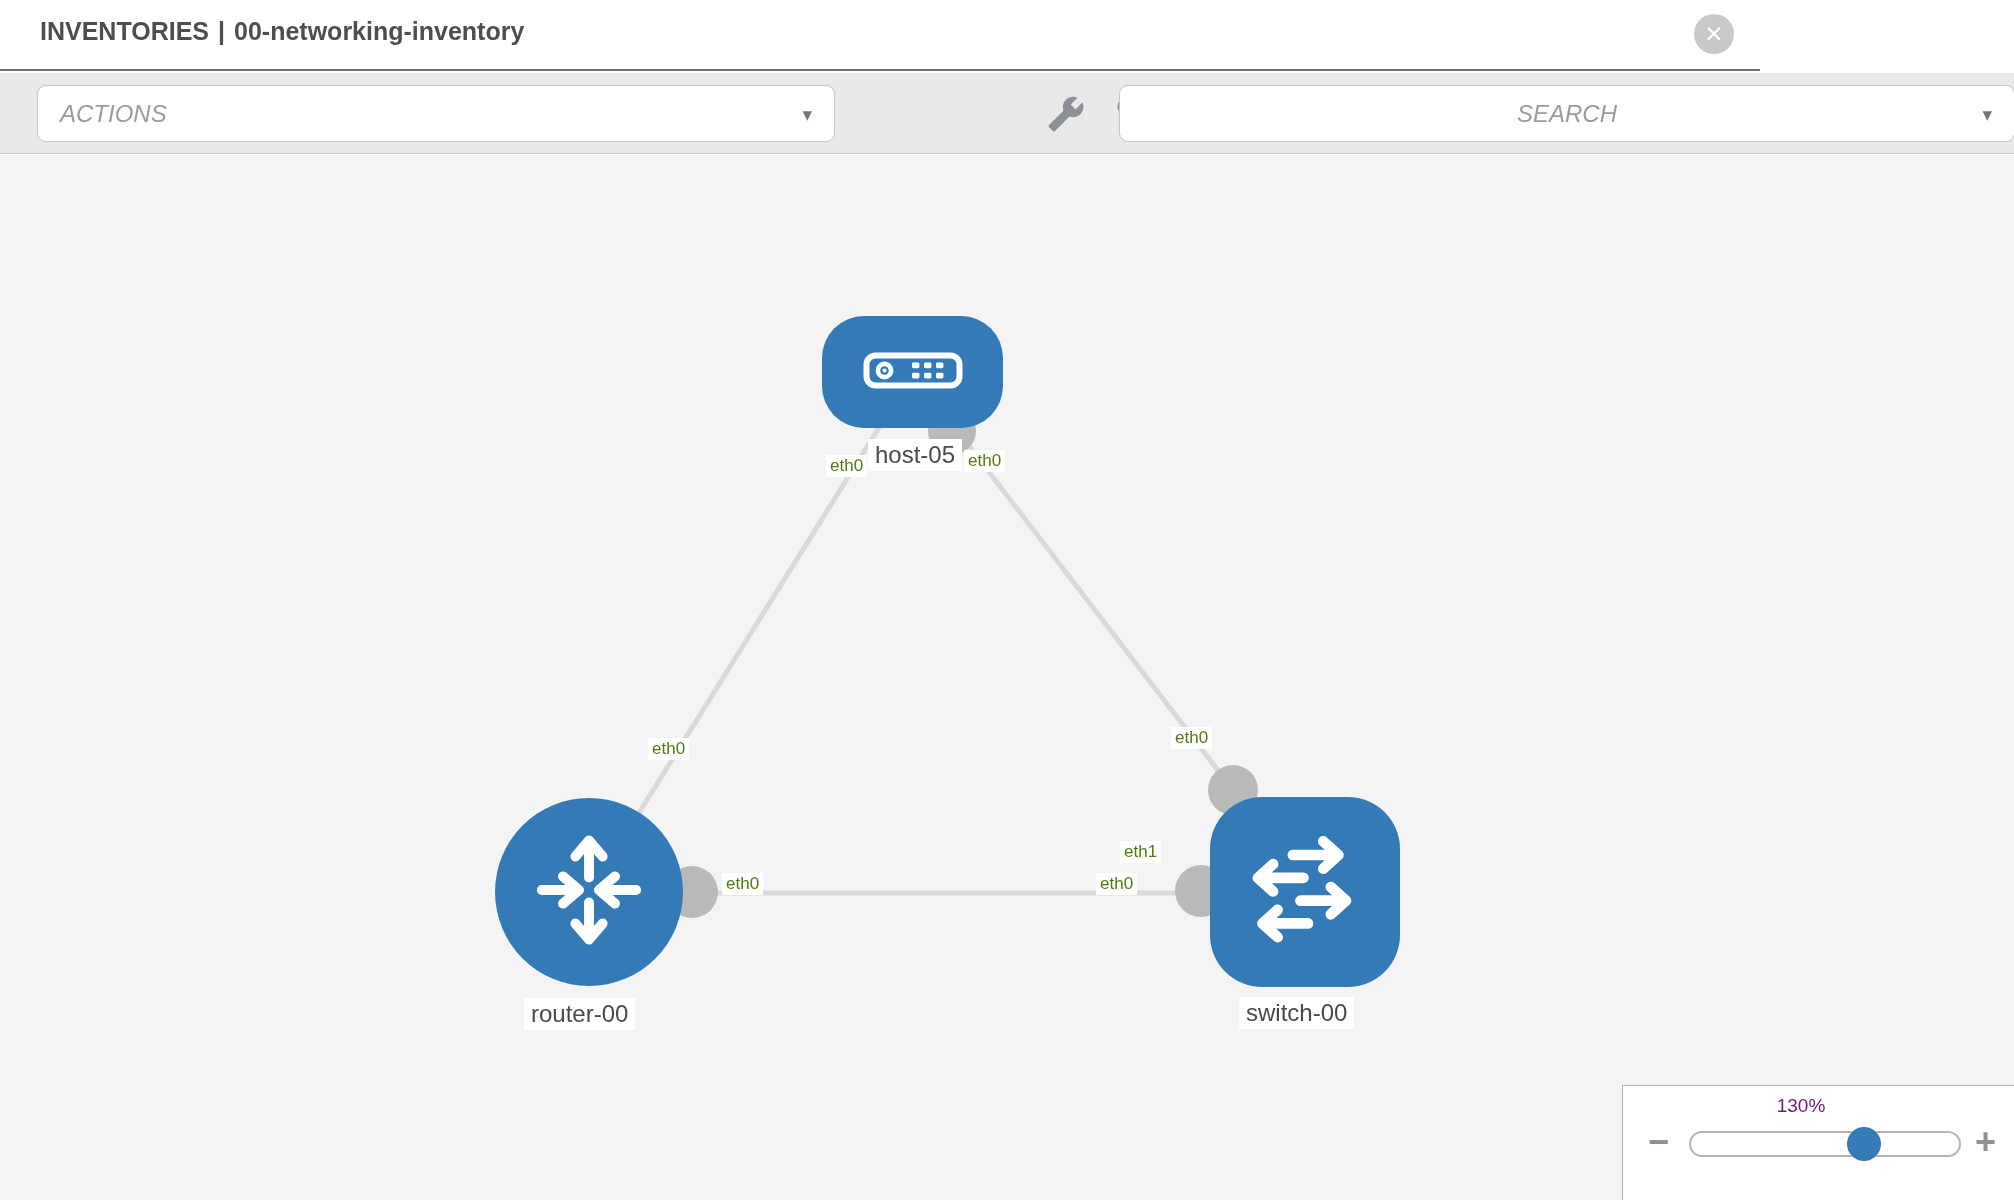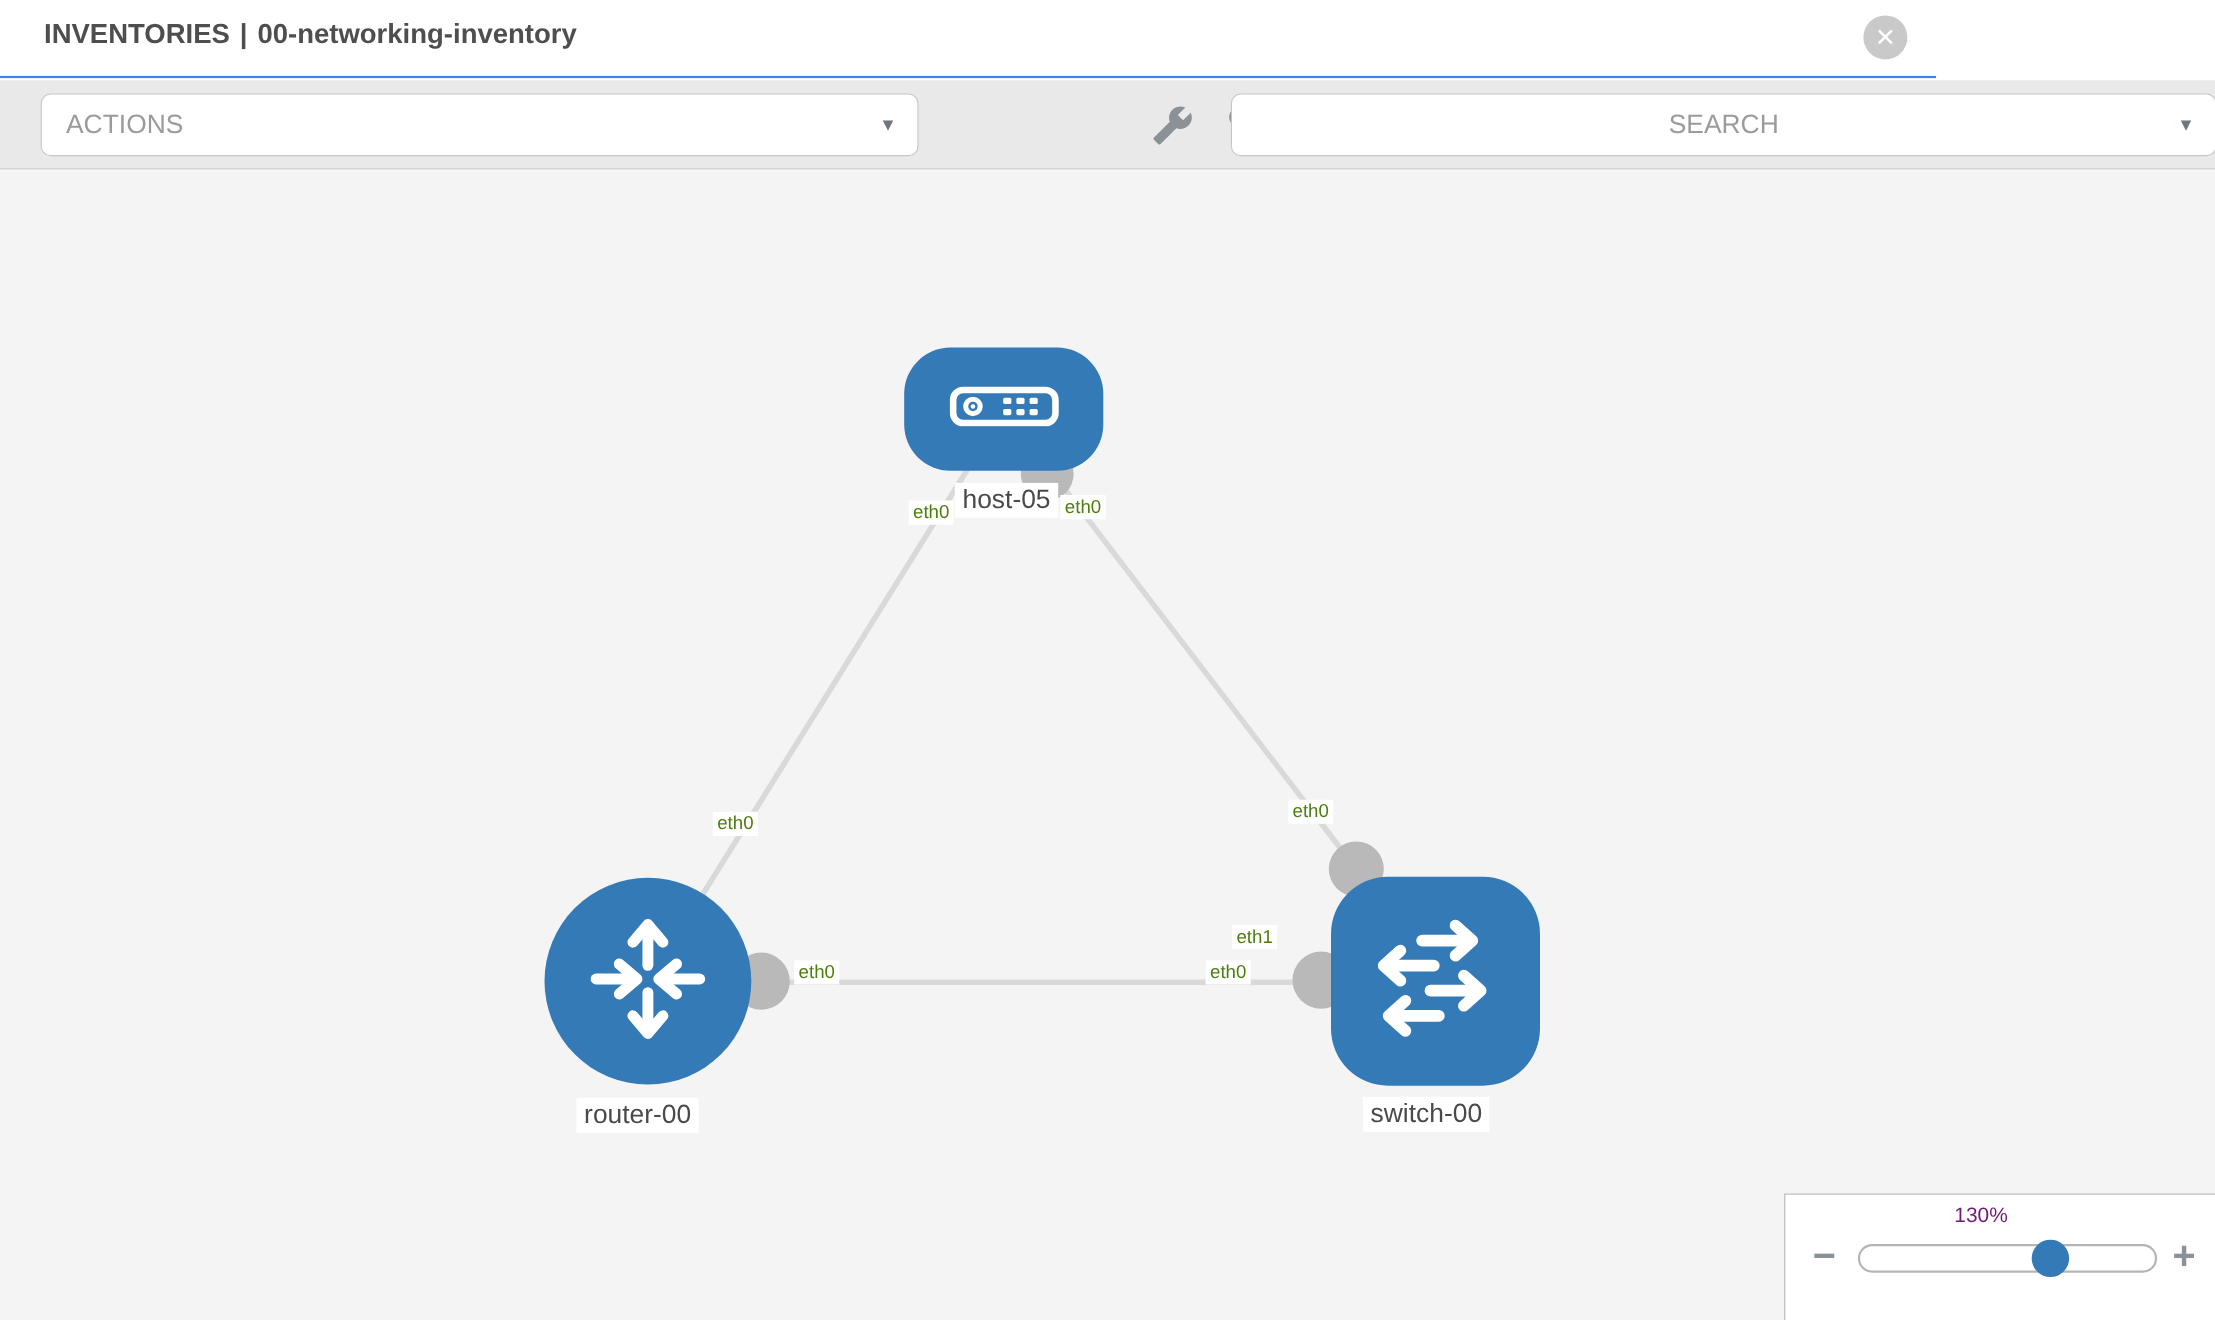--- a/index.html
+++ b/index.html
@@ -7,21 +7,21 @@
   body {
     position:relative;
     font-family:"Liberation Sans","DejaVu Sans",sans-serif;
     background:#ffffff;
     overflow:hidden;
   }
 
   
   .titlebar {
     position:absolute; left:0; top:0; width:1760px; height:71px;
-    background:#ffffff; border-bottom:2px solid #3b82f6;
+    background:#ffffff; border-bottom:2px solid #737373;
   }
   .page-title {
     position:absolute; left:40px; top:17px;
     font-size:25px; font-weight:bold; color:#4e4e4e; white-space:nowrap;
   }
   .page-title .sep { margin:0 9px; }
   .close-btn {
     position:absolute; right:26px; top:14px; width:40px; height:40px;
     border-radius:50%; background:#c9c9c9; color:#ffffff;
     font-size:23px; font-weight:bold; line-height:40px; text-align:center;
@@ -30,21 +30,21 @@
 
   
   .toolbar {
     position:absolute; left:0; top:73px; width:2014px; height:81px;
     background:#e9e9e9; border-bottom:1px solid #cbcbcb;
   }
   .fake-select {
     position:absolute; top:12px; height:57px;
     background:#ffffff; border:1px solid #c6c6c6; border-radius:9px;
     display:flex; align-items:center; padding:16px 22px;
-    font-size:24px; color:#9b9b9b; cursor:pointer;
+    font-size:24px; color:#9b9b9b; cursor:pointer;font-style:italic;
   }
   .fake-select .caret {
     position:absolute; right:22px; top:50%; transform:translateY(-50%);
     font-size:19px; color:#6f767d;
   }
   #actions-select { left:37px;  width:798px; }
   #search-select  { left:1119px; width:896px;justify-content:center; }
   .tool-icon {
     position:absolute; top:22px; width:38px; height:38px;
     color:#8b9196; cursor:pointer;

